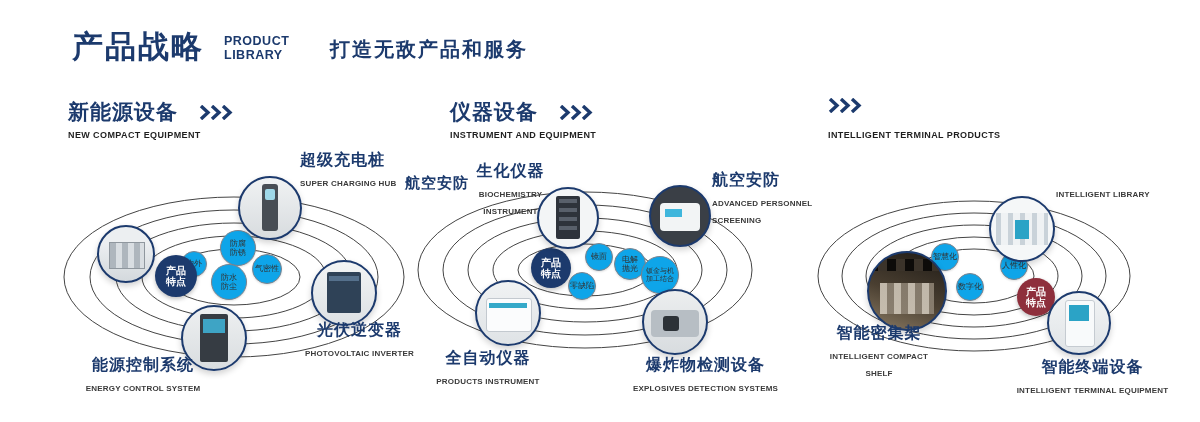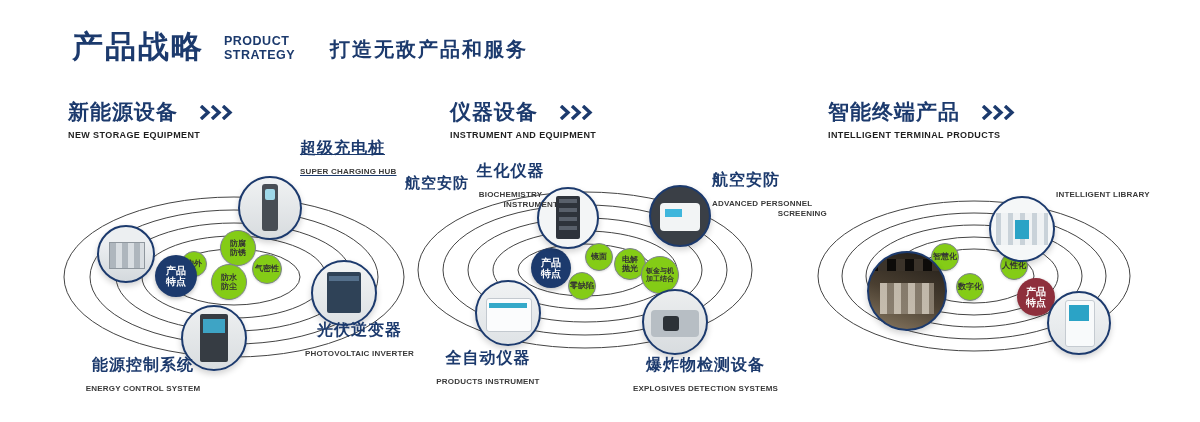--- a/index.html
+++ b/index.html
@@ -58,68 +58,67 @@
   .img-device{background:linear-gradient(180deg,#f2f4f5,#e0e4e7);}
   .img-device::before{left:26%;top:12%;width:48%;height:74%;background:#f8fafb;border:1px solid #c5cbd1;border-radius:3px;}
   .img-device::after{left:33%;top:20%;width:34%;height:26%;background:#2ba3c6;}
   
   .ccircle{position:absolute;border-radius:50%;background:var(--navy);color:#fff;display:flex;
            align-items:center;justify-content:center;text-align:center;font-weight:bold;
            font-size:10px;line-height:1.15;box-shadow:0 2px 4px rgba(0,0,0,.25);}
   .ccircle.red{background:var(--maroon);}
   .ccircle span{width:22px;word-break:break-all;display:block;}
   
-  .tag{position:absolute;border-radius:50%;background:#84cc16;border:1px solid #7d838d;color:#333;
+  .tag{position:absolute;border-radius:50%;background:#0ea5e9;border:1px solid #7d838d;color:#333;
        display:flex;align-items:center;justify-content:center;text-align:center;
-       font-size:8px;line-height:1.15;box-shadow:0 1px 2px rgba(0,0,0,.12);font-weight:bold;}
+       font-size:8px;line-height:1.15;box-shadow:0 1px 2px rgba(0,0,0,.12);}
   .tag span{word-break:break-all;display:block;}
   .tag.f7{font-size:7px;}
   .tag.f7 span{width:29px;}
   
   .plabel{position:absolute;color:var(--navy);font-weight:bold;}
   .plabel .cn{font-size:16px;letter-spacing:1px;display:block;}
   .plabel .cn.sm{font-size:15px;}
   .plabel .en{font-size:8px;color:#3a3a3a;letter-spacing:.2px;display:block;margin-top:8px;}
-  .plabel .en + .en{margin-top:1px;text-align:right;}
+  .plabel .en + .en{margin-top:8px;}
   .tc{text-align:center;} .tl{text-align:left;}
 </style>
 </head>
 <body>
 
 <div class="canvas">
 
   <div class="abs hdr-cn" style="left:72px;top:26px;">产品战略</div>
   <div class="abs hdr-en" style="left:224px;top:35px;">
     <span style="display:block;">PRODUCT</span>
-    <span style="display:block;">STRATEGY</span>
+    <span style="display:block;">LIBRARY</span>
   </div>
   <div class="abs tagline" style="left:330px;top:36px;">打造无敌产品和服务</div>
 
   <div class="abs sec-title" style="left:68px;top:98px;">
     <span>新能源设备</span>
     <svg class="chev" width="36" height="15" viewBox="0 0 36 15">
       <path d="M2 1 L9 7.5 L2 14" fill="none" stroke="currentColor" stroke-width="3.4"></path>
       <path d="M13 1 L20 7.5 L13 14" fill="none" stroke="currentColor" stroke-width="3.4"></path>
       <path d="M24 1 L31 7.5 L24 14" fill="none" stroke="currentColor" stroke-width="3.4"></path>
     </svg>
   </div>
-  <div class="abs sec-sub" style="left:68px;top:130px;">NEW STORAGE EQUIPMENT</div>
+  <div class="abs sec-sub" style="left:68px;top:130px;">NEW COMPACT EQUIPMENT</div>
 
   <div class="abs sec-title" style="left:450px;top:98px;">
     <span>仪器设备</span>
     <svg class="chev" width="36" height="15" viewBox="0 0 36 15">
       <path d="M2 1 L9 7.5 L2 14" fill="none" stroke="currentColor" stroke-width="3.4"></path>
       <path d="M13 1 L20 7.5 L13 14" fill="none" stroke="currentColor" stroke-width="3.4"></path>
       <path d="M24 1 L31 7.5 L24 14" fill="none" stroke="currentColor" stroke-width="3.4"></path>
     </svg>
   </div>
   <div class="abs sec-sub" style="left:450px;top:130px;">INSTRUMENT AND EQUIPMENT</div>
 
   <div class="abs sec-title" style="left:828px;top:98px;">
-    <span>智能终端产品</span>
     <svg class="chev" width="36" height="15" viewBox="0 0 36 15">
       <path d="M2 1 L9 7.5 L2 14" fill="none" stroke="currentColor" stroke-width="3.4"></path>
       <path d="M13 1 L20 7.5 L13 14" fill="none" stroke="currentColor" stroke-width="3.4"></path>
       <path d="M24 1 L31 7.5 L24 14" fill="none" stroke="currentColor" stroke-width="3.4"></path>
     </svg>
   </div>
   <div class="abs sec-sub" style="left:828px;top:130px;">INTELLIGENT TERMINAL PRODUCTS</div>
 
   <svg class="orbits" style="left:48px;top:192px;" width="375" height="170" viewBox="0 0 375 170">
     <g fill="none" stroke="#444" stroke-width="1">
@@ -200,21 +199,21 @@
   <div class="pcircle img-inverter" style="left:311px;top:260px;width:62px;height:62px;"></div>
   <div class="pcircle img-control" style="left:181px;top:305px;width:62px;height:62px;"></div>
   <div class="pcircle img-biochem" style="left:537px;top:187px;width:58px;height:58px;"></div>
   <div class="pcircle img-screening" style="left:649px;top:185px;width:58px;height:58px;"></div>
   <div class="pcircle img-automatic" style="left:475px;top:280px;width:62px;height:62px;"></div>
   <div class="pcircle img-explosives" style="left:642px;top:289px;width:62px;height:62px;"></div>
   <div class="pcircle img-library" style="left:989px;top:196px;width:62px;height:62px;"></div>
   <div class="pcircle img-shelf" style="left:867px;top:251px;width:76px;height:76px;"></div>
   <div class="pcircle img-device" style="left:1047px;top:291px;width:60px;height:60px;"></div>
 
-  <div class="plabel tl" style="left:300px;top:138px;width:115px;text-decoration:underline;">
+  <div class="plabel tl" style="left:300px;top:150px;width:115px;">
     <span class="cn">超级充电桩</span>
     <span class="en">SUPER CHARGING HUB</span>
   </div>
   <div class="plabel tc" style="left:68px;top:355px;width:150px;">
     <span class="cn">能源控制系统</span>
     <span class="en">ENERGY CONTROL SYSTEM</span>
   </div>
   <div class="plabel tc" style="left:292px;top:320px;width:135px;">
     <span class="cn">光伏逆变器</span>
     <span class="en">PHOTOVOLTAIC INVERTER</span>
@@ -238,14 +237,23 @@
     <span class="en">PRODUCTS INSTRUMENT</span>
   </div>
   <div class="plabel tc" style="left:628px;top:355px;width:155px;">
     <span class="cn">爆炸物检测设备</span>
     <span class="en">EXPLOSIVES DETECTION SYSTEMS</span>
   </div>
 
   <div class="plabel tl" style="left:1056px;top:182px;width:120px;">
     <span class="en">INTELLIGENT LIBRARY</span>
   </div>
+  <div class="plabel tc" style="left:818px;top:323px;width:122px;">
+    <span class="cn">智能密集架</span>
+    <span class="en">INTELLIGENT COMPACT</span>
+    <span class="en">SHELF</span>
+  </div>
+  <div class="plabel tc" style="left:1010px;top:357px;width:165px;">
+    <span class="cn">智能终端设备</span>
+    <span class="en">INTELLIGENT TERMINAL EQUIPMENT</span>
+  </div>
 
 </div>
 
 </body></html>

